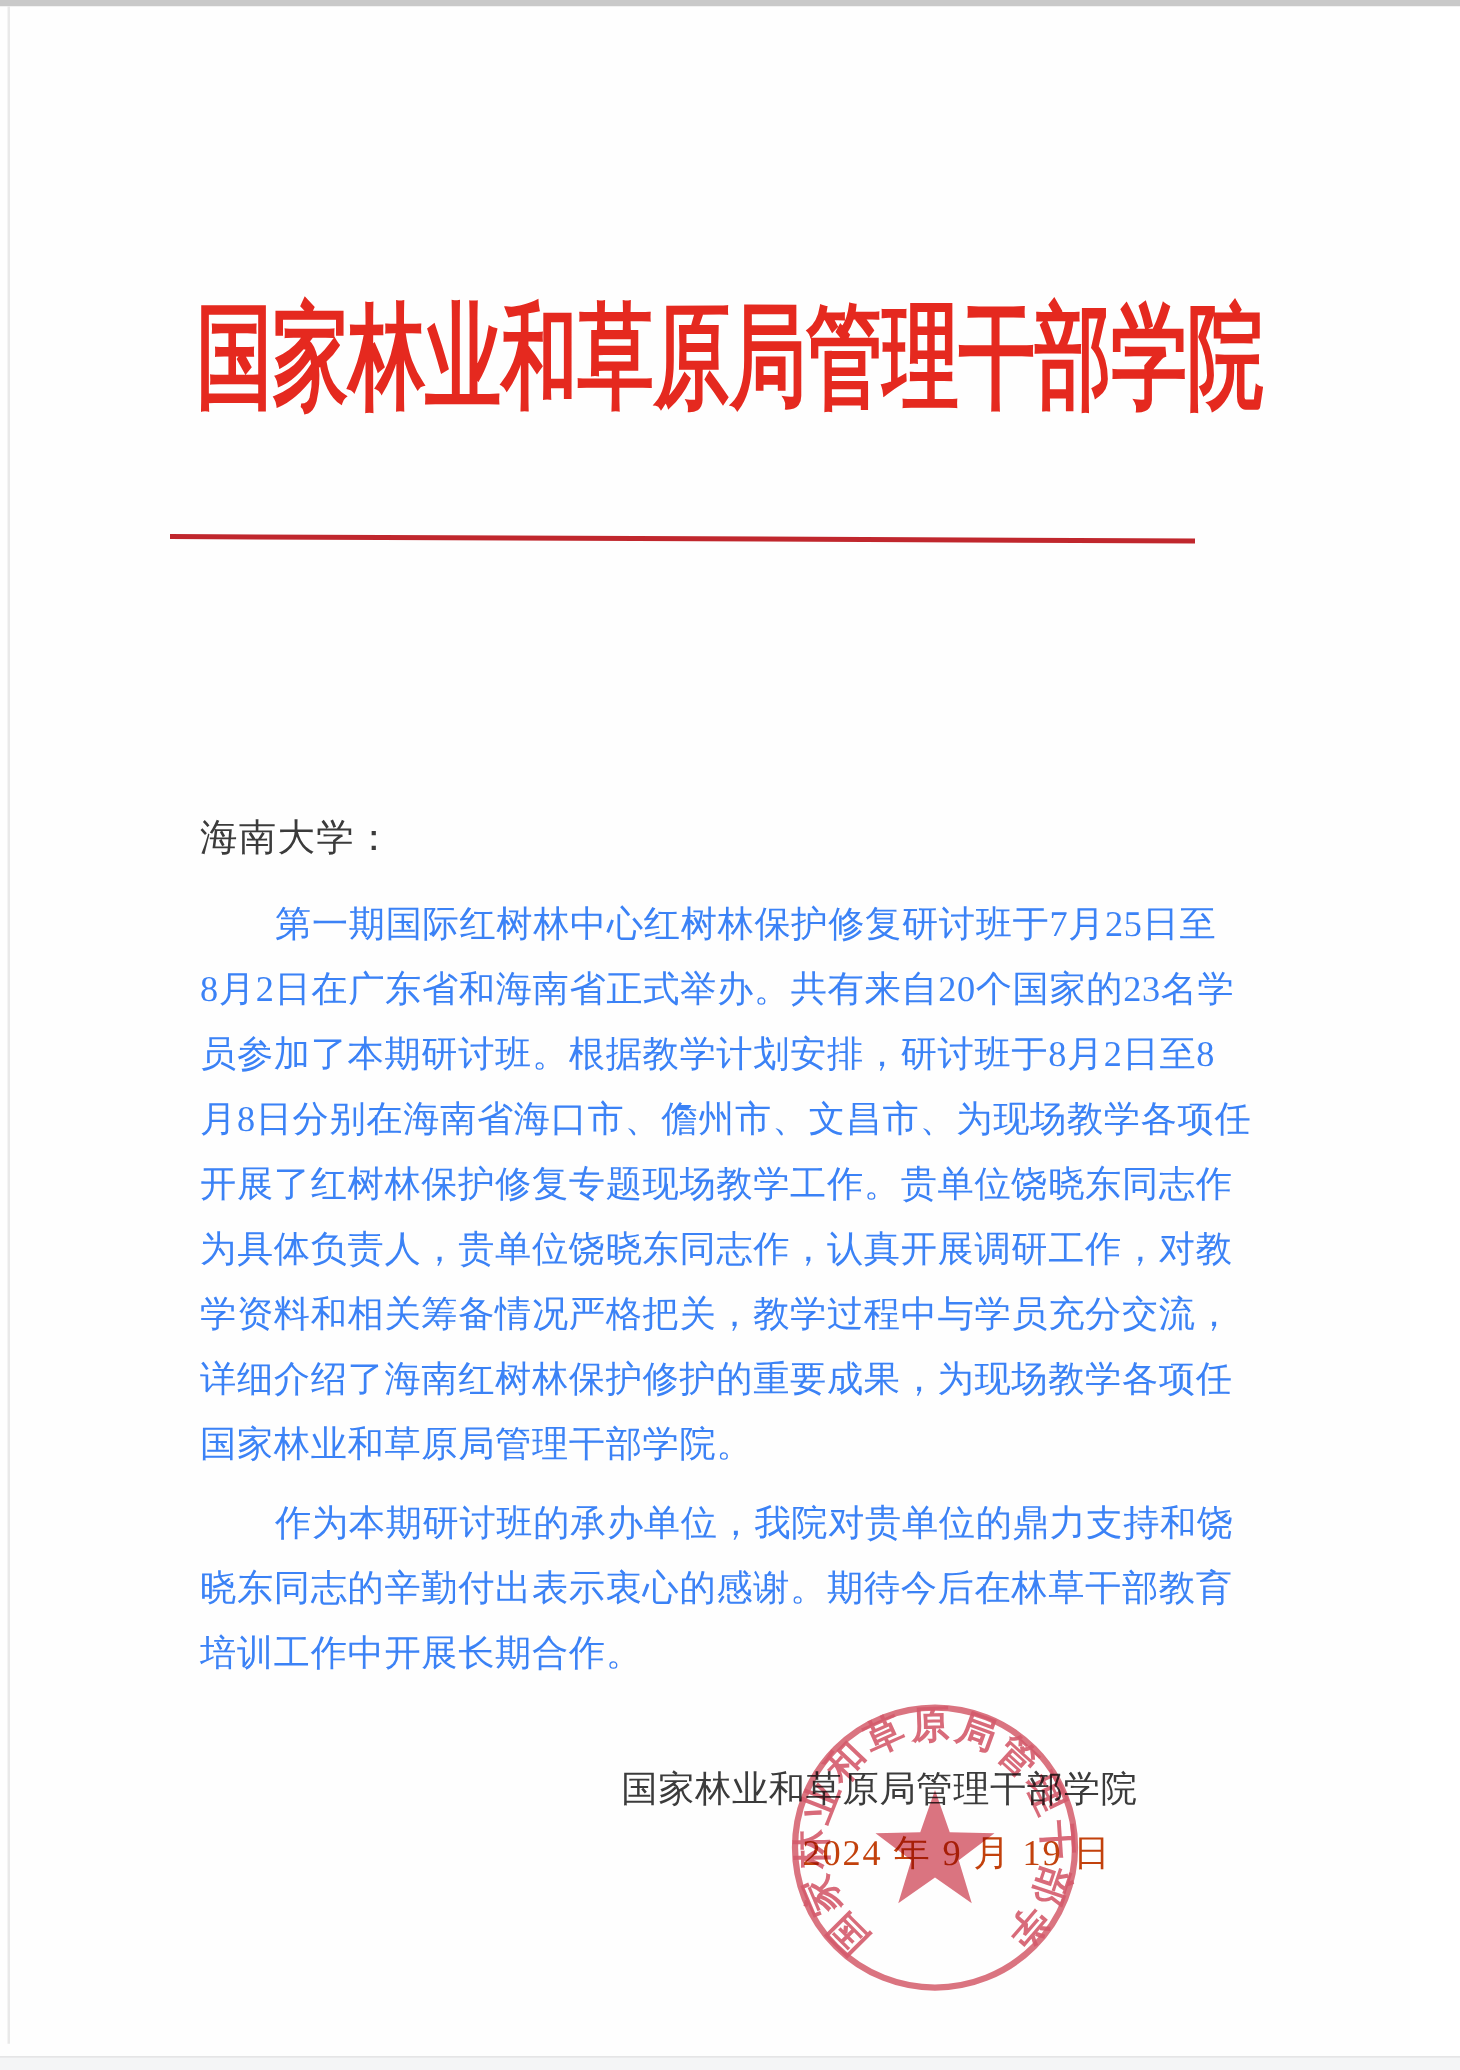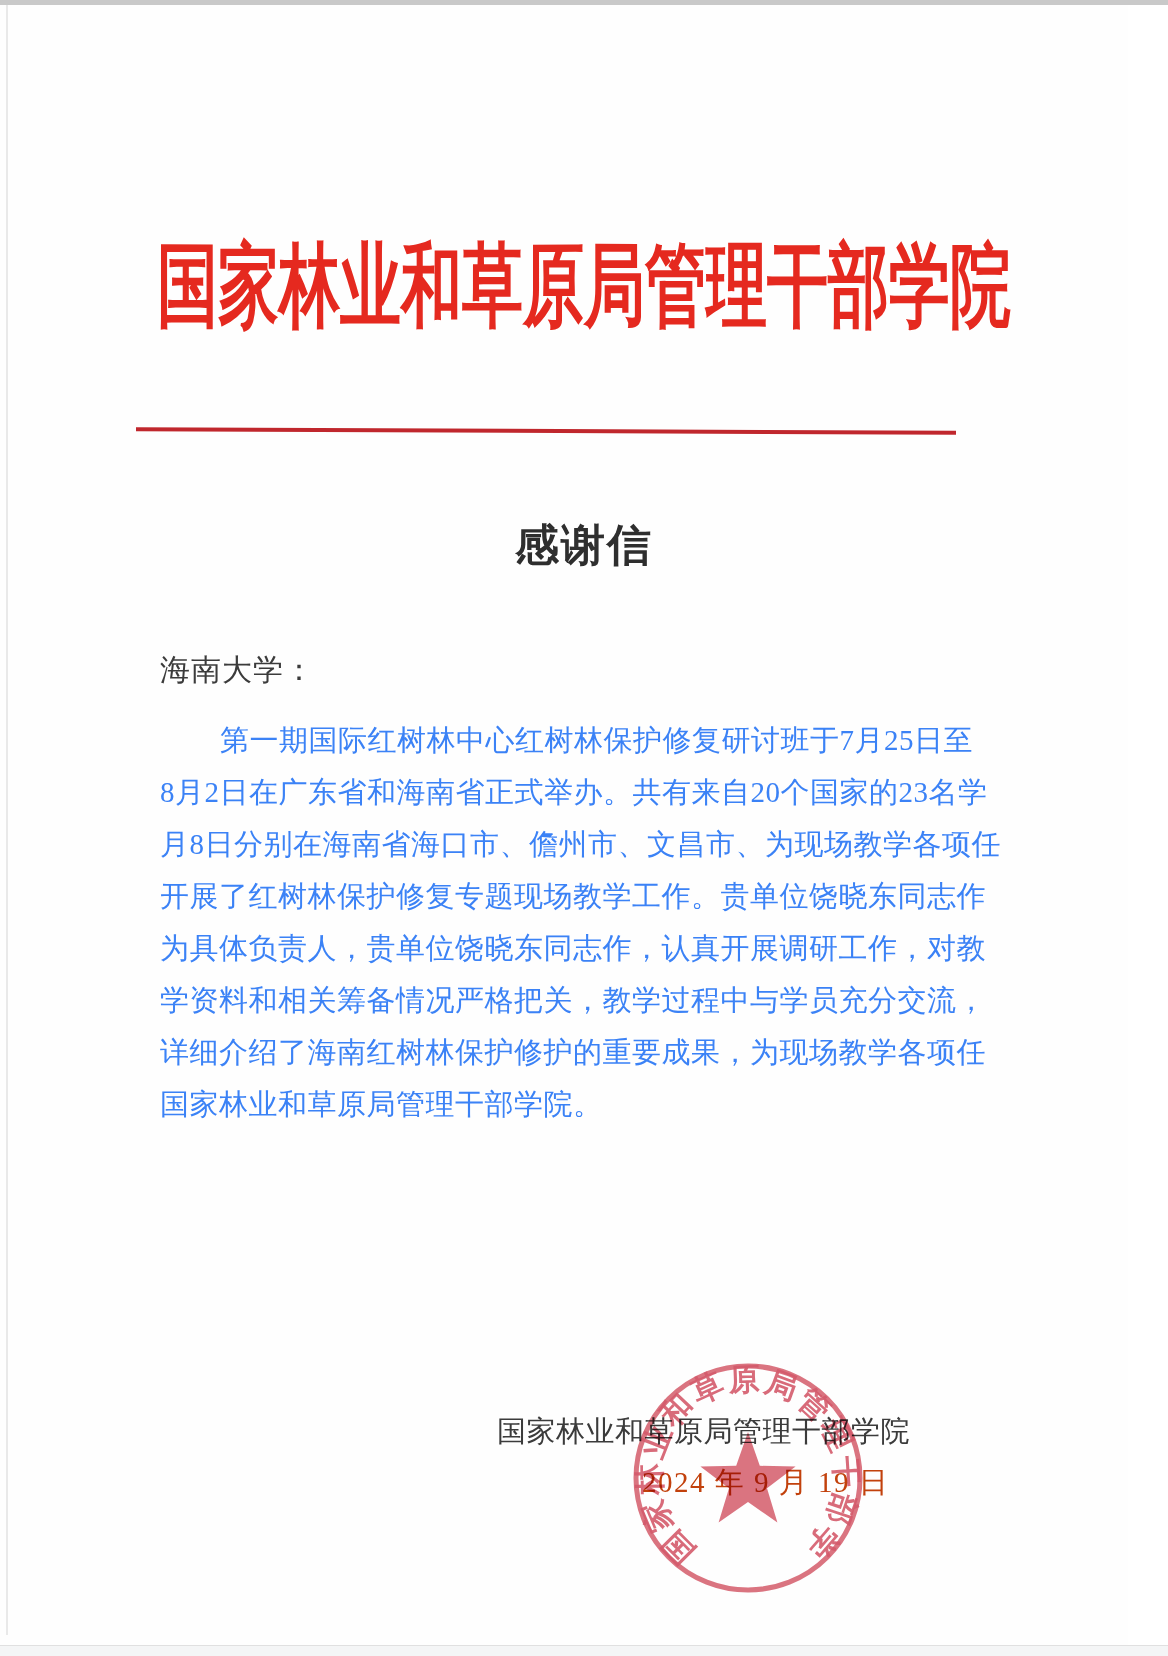--- a/index.html
+++ b/index.html
@@ -94,35 +94,40 @@
 <div class="page">
 
   <div class="scan-edge-top"></div>
   <div class="scan-edge-left"></div>
   <div class="scan-edge-bottom"></div>
 
   <div class="letterhead">国家林业和草原局管理干部学院</div>
 
   <div class="red-rule"></div>
 
-  <h1 class="doc-title">感谢信</h1>
 
   <div class="salutation">海南大学：</div>
 
   <div class="para para-1">
     <div class="line indent">第一期国际红树林中心红树林保护修复研讨班于7月25日至</div>
     <div class="line">8月2日在广东省和海南省正式举办。共有来自20个国家的23名学</div>
+    <div class="line">员参加了本期研讨班。根据教学计划安排，研讨班于8月2日至8</div>
     <div class="line">月8日分别在海南省海口市、儋州市、文昌市、为现场教学各项任</div>
     <div class="line">开展了红树林保护修复专题现场教学工作。贵单位饶晓东同志作</div>
     <div class="line">为具体负责人，贵单位饶晓东同志作，认真开展调研工作，对教</div>
     <div class="line">学资料和相关筹备情况严格把关，教学过程中与学员充分交流，</div>
     <div class="line">详细介绍了海南红树林保护修护的重要成果，为现场教学各项任</div>
     <div class="line">国家林业和草原局管理干部学院。</div>
   </div>
 
+  <div class="para para-2">
+    <div class="line indent">作为本期研讨班的承办单位，我院对贵单位的鼎力支持和饶</div>
+    <div class="line">晓东同志的辛勤付出表示衷心的感谢。期待今后在林草干部教育</div>
+    <div class="line">培训工作中开展长期合作。</div>
+  </div>
 
   <div class="signature-org">国家林业和草原局管理干部学院</div>
 
   <div class="signature-date">2024 年 9 月 19 日</div>
 
   <div class="seal">
     <svg viewBox="0 0 240 240" xmlns="http://www.w3.org/2000/svg" xmlns:xlink="http://www.w3.org/1999/xlink">
       <defs>
         <path id="sealArc" d="M 69.5 192 A 88 88 0 1 1 170.5 192" fill="none"></path>
       </defs>

